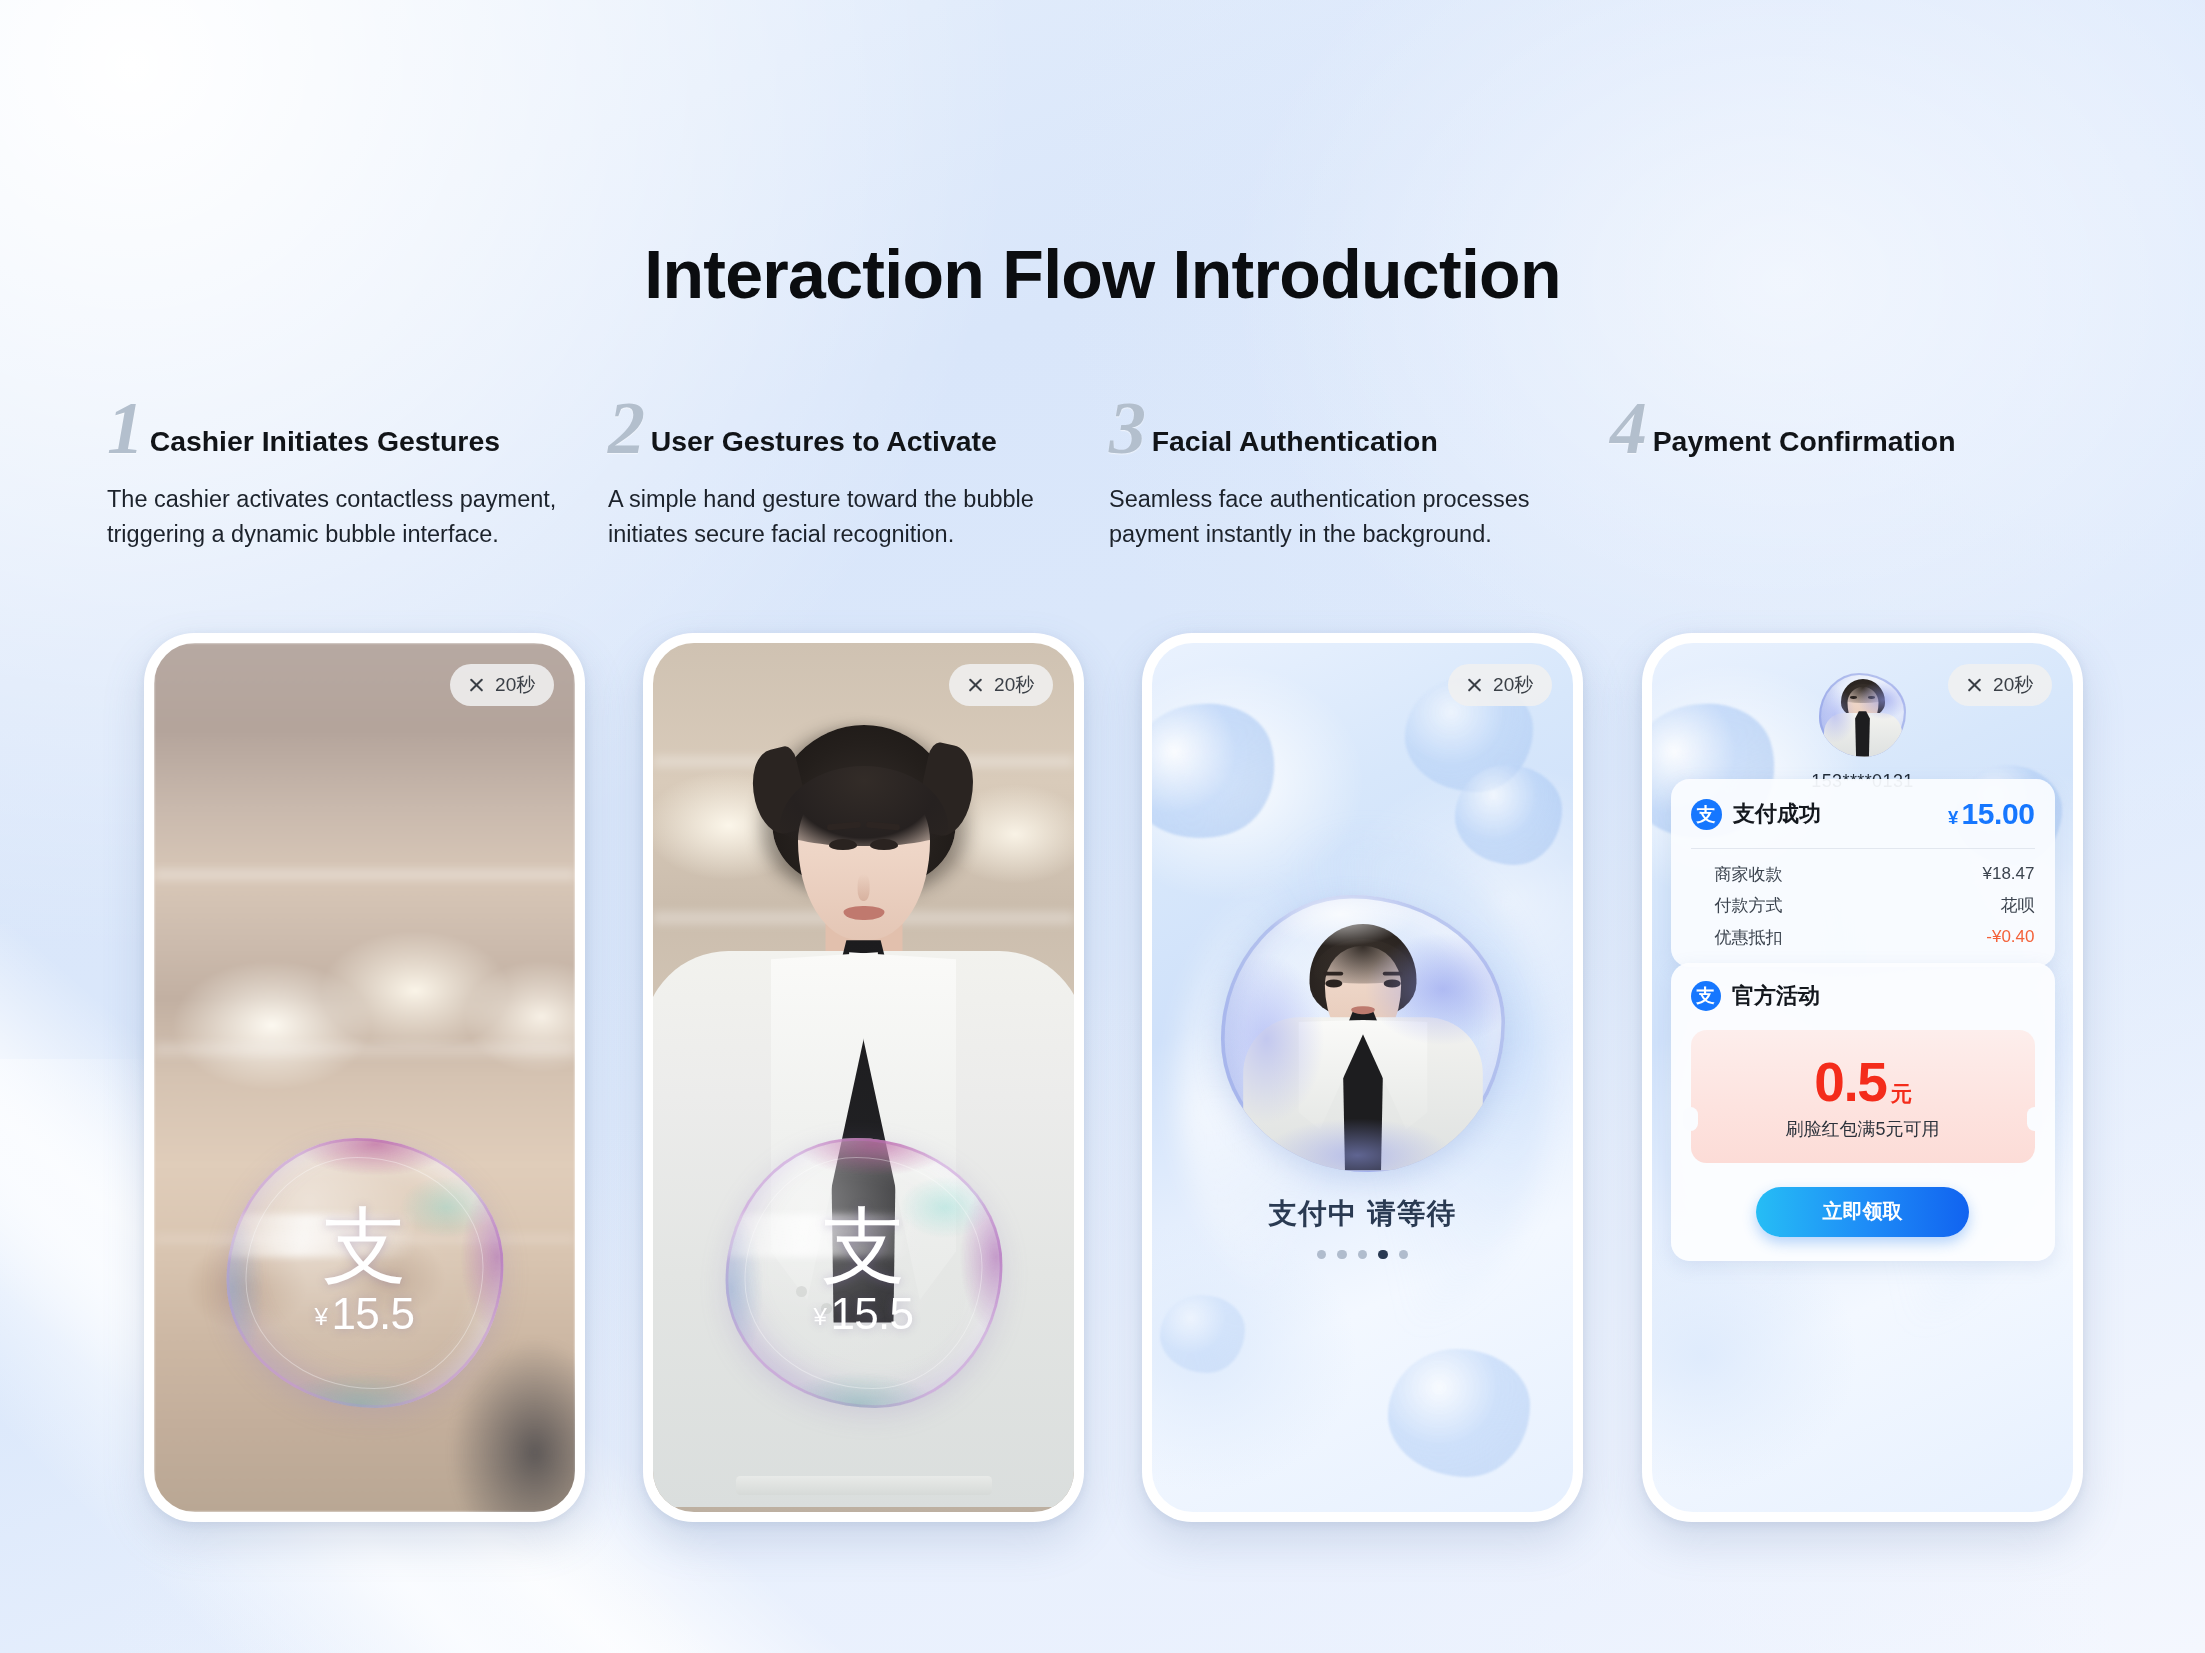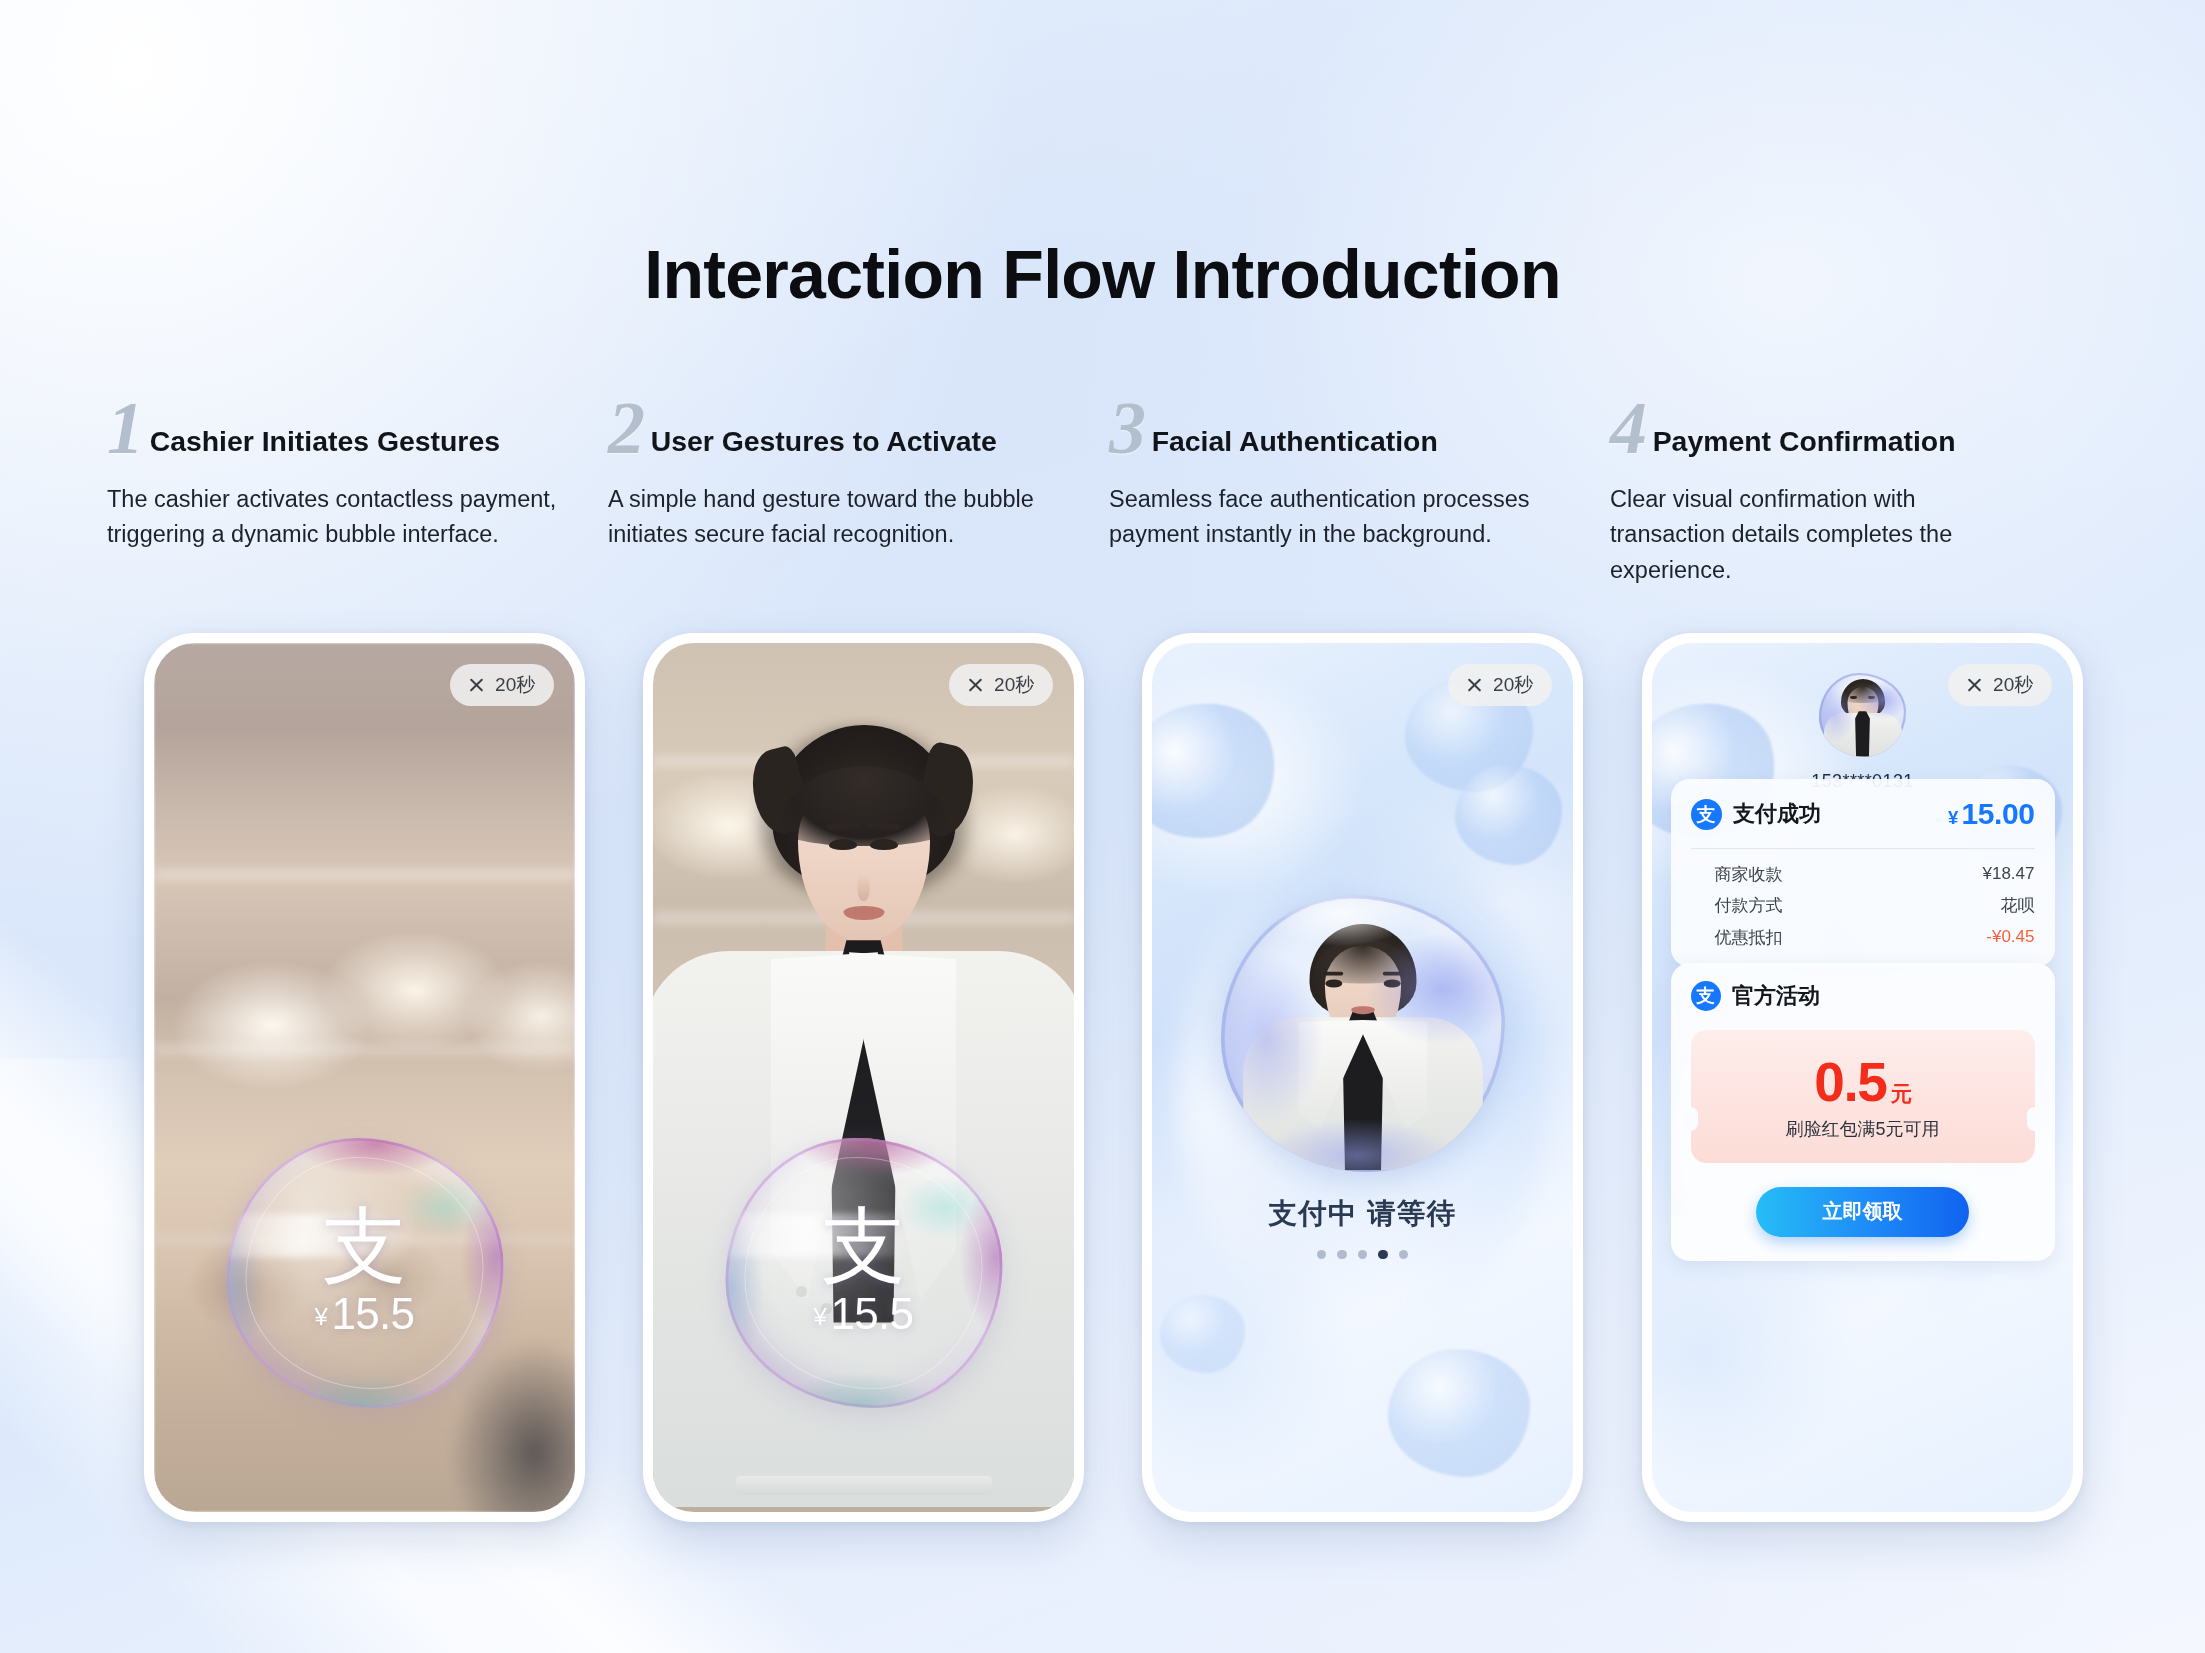--- a/index.html
+++ b/index.html
@@ -437,21 +437,20 @@
       <span class="step-title">Facial Authentication</span>
     </div>
     <div class="step-desc">Seamless face authentication processes payment instantly in the background.</div>
   </div>
 
   <div class="step">
     <div class="step-head">
       <span class="step-num">4</span>
       <span class="step-title">Payment Confirmation</span>
     </div>
-    <div class="step-desc">Clear visual confirmation with transaction details completes the experience.</div>
   </div>
 
 </div>
 
 <div class="phones">
 
   <div class="phone" id="phone-1">
     <div class="phone-screen">
       <div class="scene-store"></div>
       <div class="shelf s1"></div>
@@ -606,21 +605,21 @@
         <div class="pc-row">
           <span class="pc-k">商家收款</span>
           <span class="pc-v">¥18.47</span>
         </div>
         <div class="pc-row">
           <span class="pc-k">付款方式</span>
           <span class="pc-v">花呗</span>
         </div>
         <div class="pc-row">
           <span class="pc-k">优惠抵扣</span>
-          <span class="pc-v discount">-¥0.45</span>
+          <span class="pc-v discount">-¥0.40</span>
         </div>
       </div>
 
       <div class="promo-card">
         <div class="promo-head">
           <div class="alipay-logo sm">支</div>
           <div class="promo-title">官方活动</div>
         </div>
 
         <div class="coupon">

